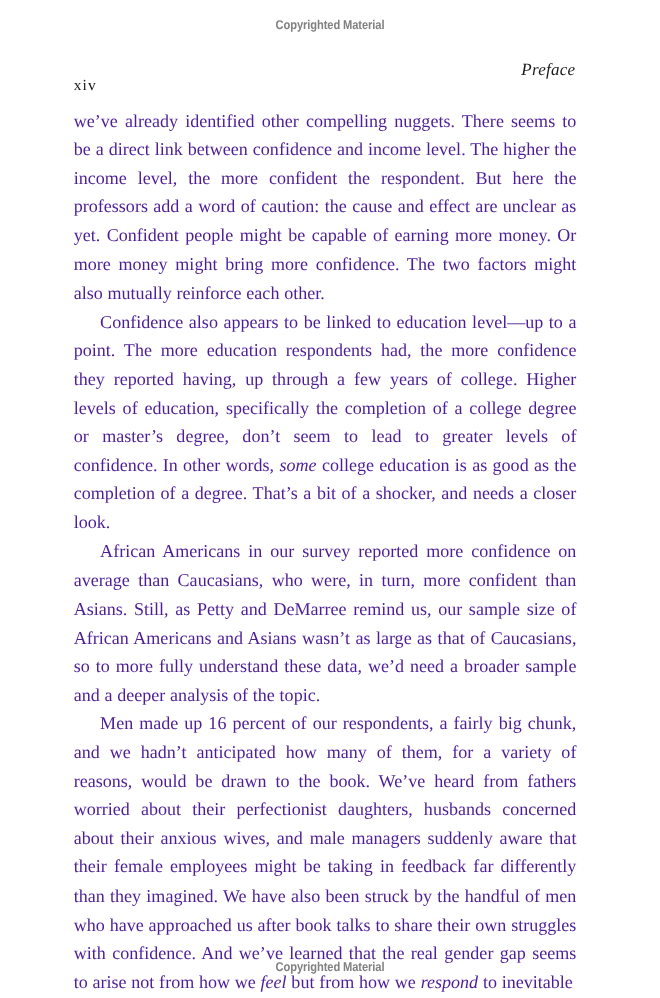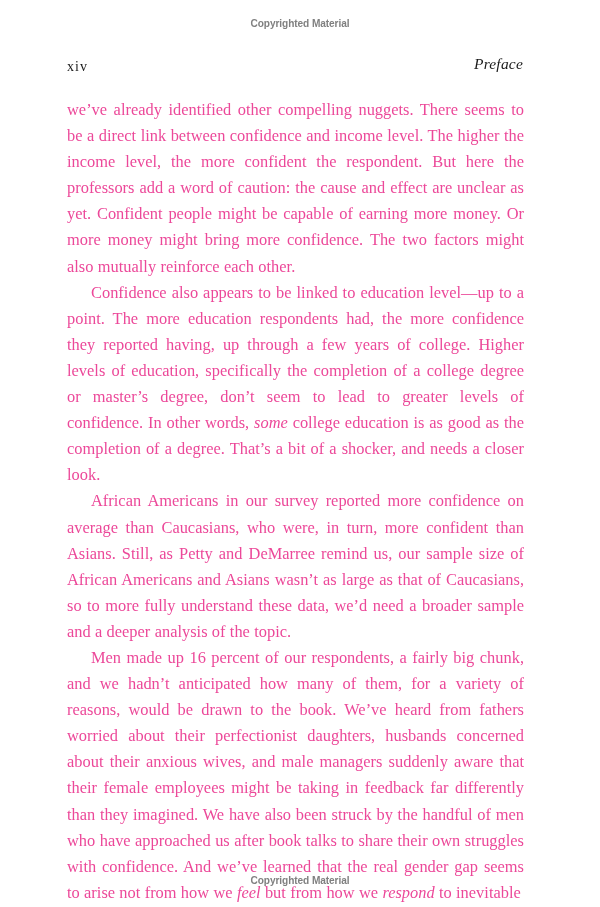--- a/index.html
+++ b/index.html
@@ -47,21 +47,21 @@
   .running-head {
     position: absolute;
     top: 55px;
     left: 67px;
     width: 456px;
     height: 20px;
   }
   .folio {
     position: absolute;
     left: 0;
-    top: 4px;
+    top: 16px;
     font-size: 14px;
     letter-spacing: 1.1px;
     color: #1a1a1a;
     font-variant: normal;
   }
   .head-title {
     position: absolute;
     left: 0;
     top: 0;
     width: 456px;
@@ -81,21 +81,21 @@
   }
   .textblock p {
     margin: 0;
     text-align: justify;
     text-align-last: left;
     font-size: 16.4px;
     line-height: 26.1px;
     letter-spacing: 0.01px;
     word-spacing: 0.2px;
     hyphens: manual;
-    color: #ec4899;
+    color: #4c1d95;
   }
   .textblock p + p {
     text-indent: 24px;
   }
   .textblock p em {
     font-style: italic;
   }
 </style>
 </head>
 <body>

